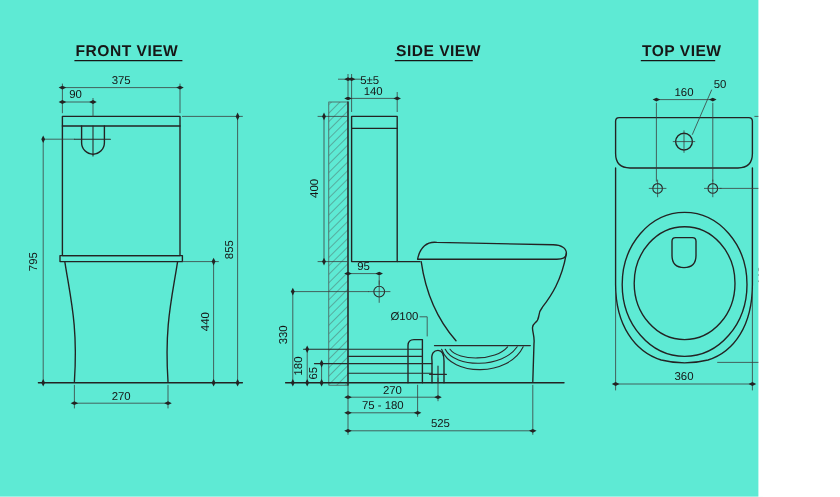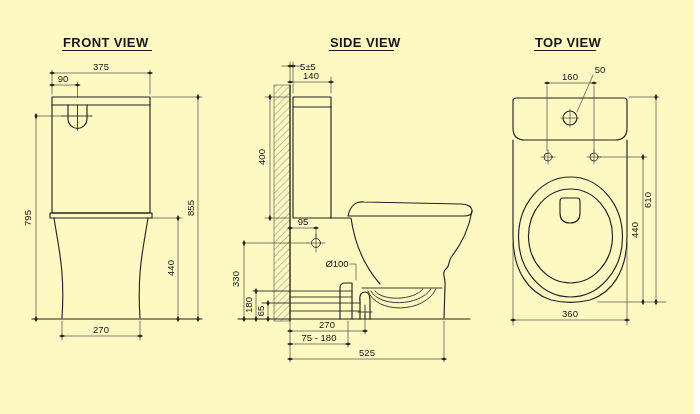--- a/index.html
+++ b/index.html
@@ -1,16 +1,16 @@
 <!DOCTYPE html>
 <html><head>
 <meta charset="utf-8">
 <style>
   html,body{margin:0;padding:0;background:#ffffff;}
-  #stage{position:relative;width:694px;height:414px;background:#fef9c3;overflow:hidden;
+  #stage{position:relative;width:632px;height:414px;background:#5eead4;overflow:hidden;
          font-family:"Liberation Sans",sans-serif;}
   svg text{font-family:"Liberation Sans",sans-serif;fill:#161616;}
   .title{font-size:13px;font-weight:bold;letter-spacing:.4px;}
   .dim{font-size:9.5px;}
   .draw{fill:none;stroke:#232323;stroke-width:1.15;stroke-linecap:round;stroke-linejoin:round;}
   .mid{fill:none;stroke:#2a2a2a;stroke-width:.9;stroke-linecap:round;}
   .thin{fill:none;stroke:#3a3a3a;stroke-width:.65;stroke-linecap:round;}
   .ul{stroke:#161616;stroke-width:1.2;}
 </style>
 </head>

